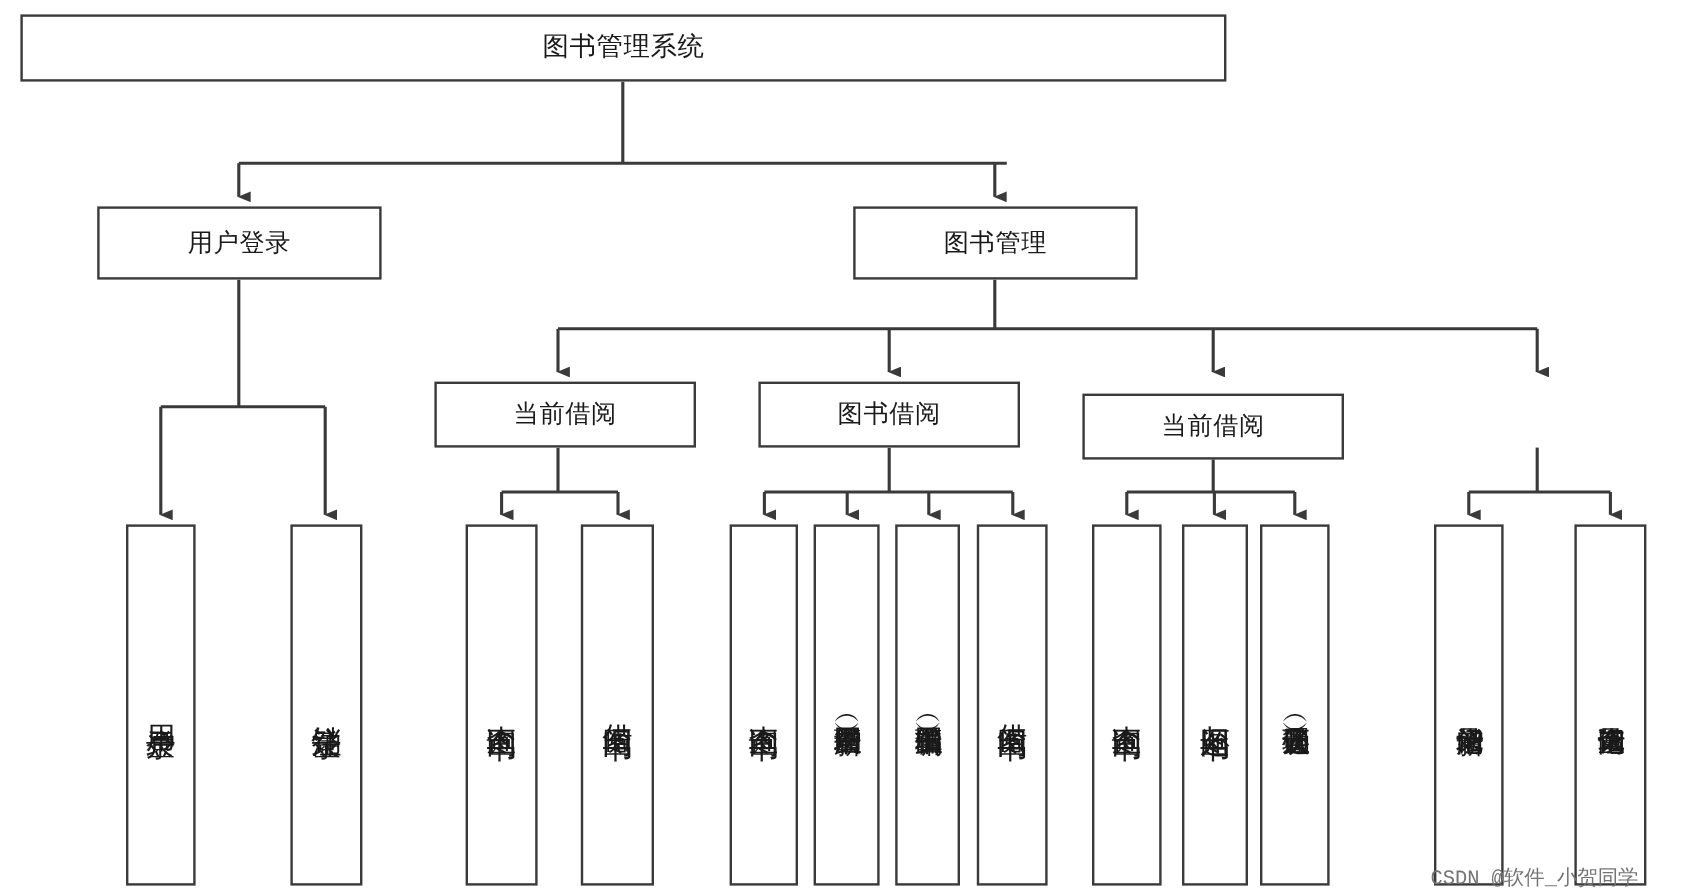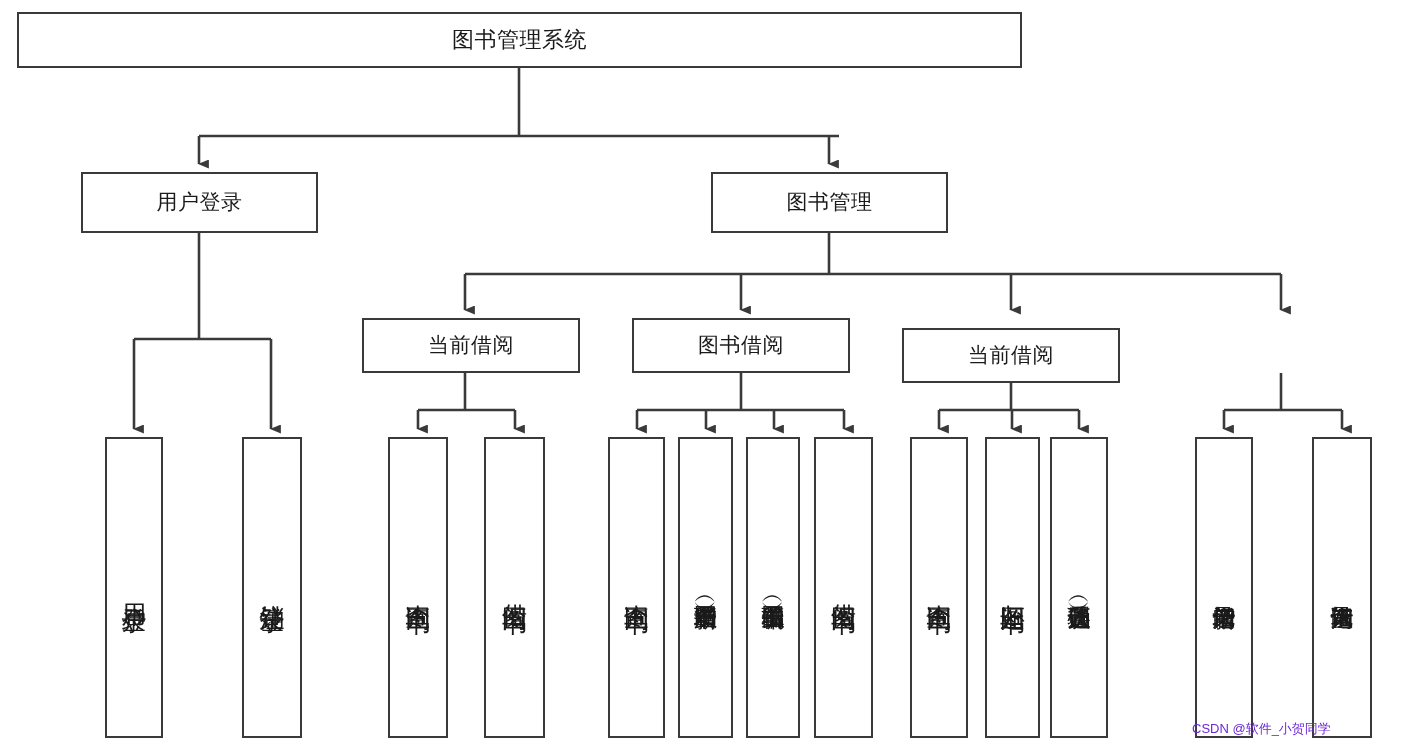--- a/index.html
+++ b/index.html
@@ -63,25 +63,25 @@
     letter-spacing: 2px;
     line-height: 1;
     white-space: nowrap;
   }
   .node.vert.tight .label {
     font-size: 23px;
     letter-spacing: 0px;
   }
   .watermark {
     position: absolute;
-    color: #6d28d9;
-    font-size: 13px;
+    color: #737373;
+    font-size: 17px;
     white-space: nowrap;
     z-index: 3;
-    font-family: Liberation Sans, sans-serif;
+    font-family: Liberation Mono, monospace;
   }
 </style>
 </head>
 <body>
 
 <div id="canvas">
 
   <svg id="wires" viewBox="0 0 1405 747" xmlns="http://www.w3.org/2000/svg">
     <defs>
       <marker id="arrow" viewBox="0 0 10 12" refX="5" refY="11" markerWidth="9" markerHeight="11" orient="auto-start-reverse" markerUnits="userSpaceOnUse">

